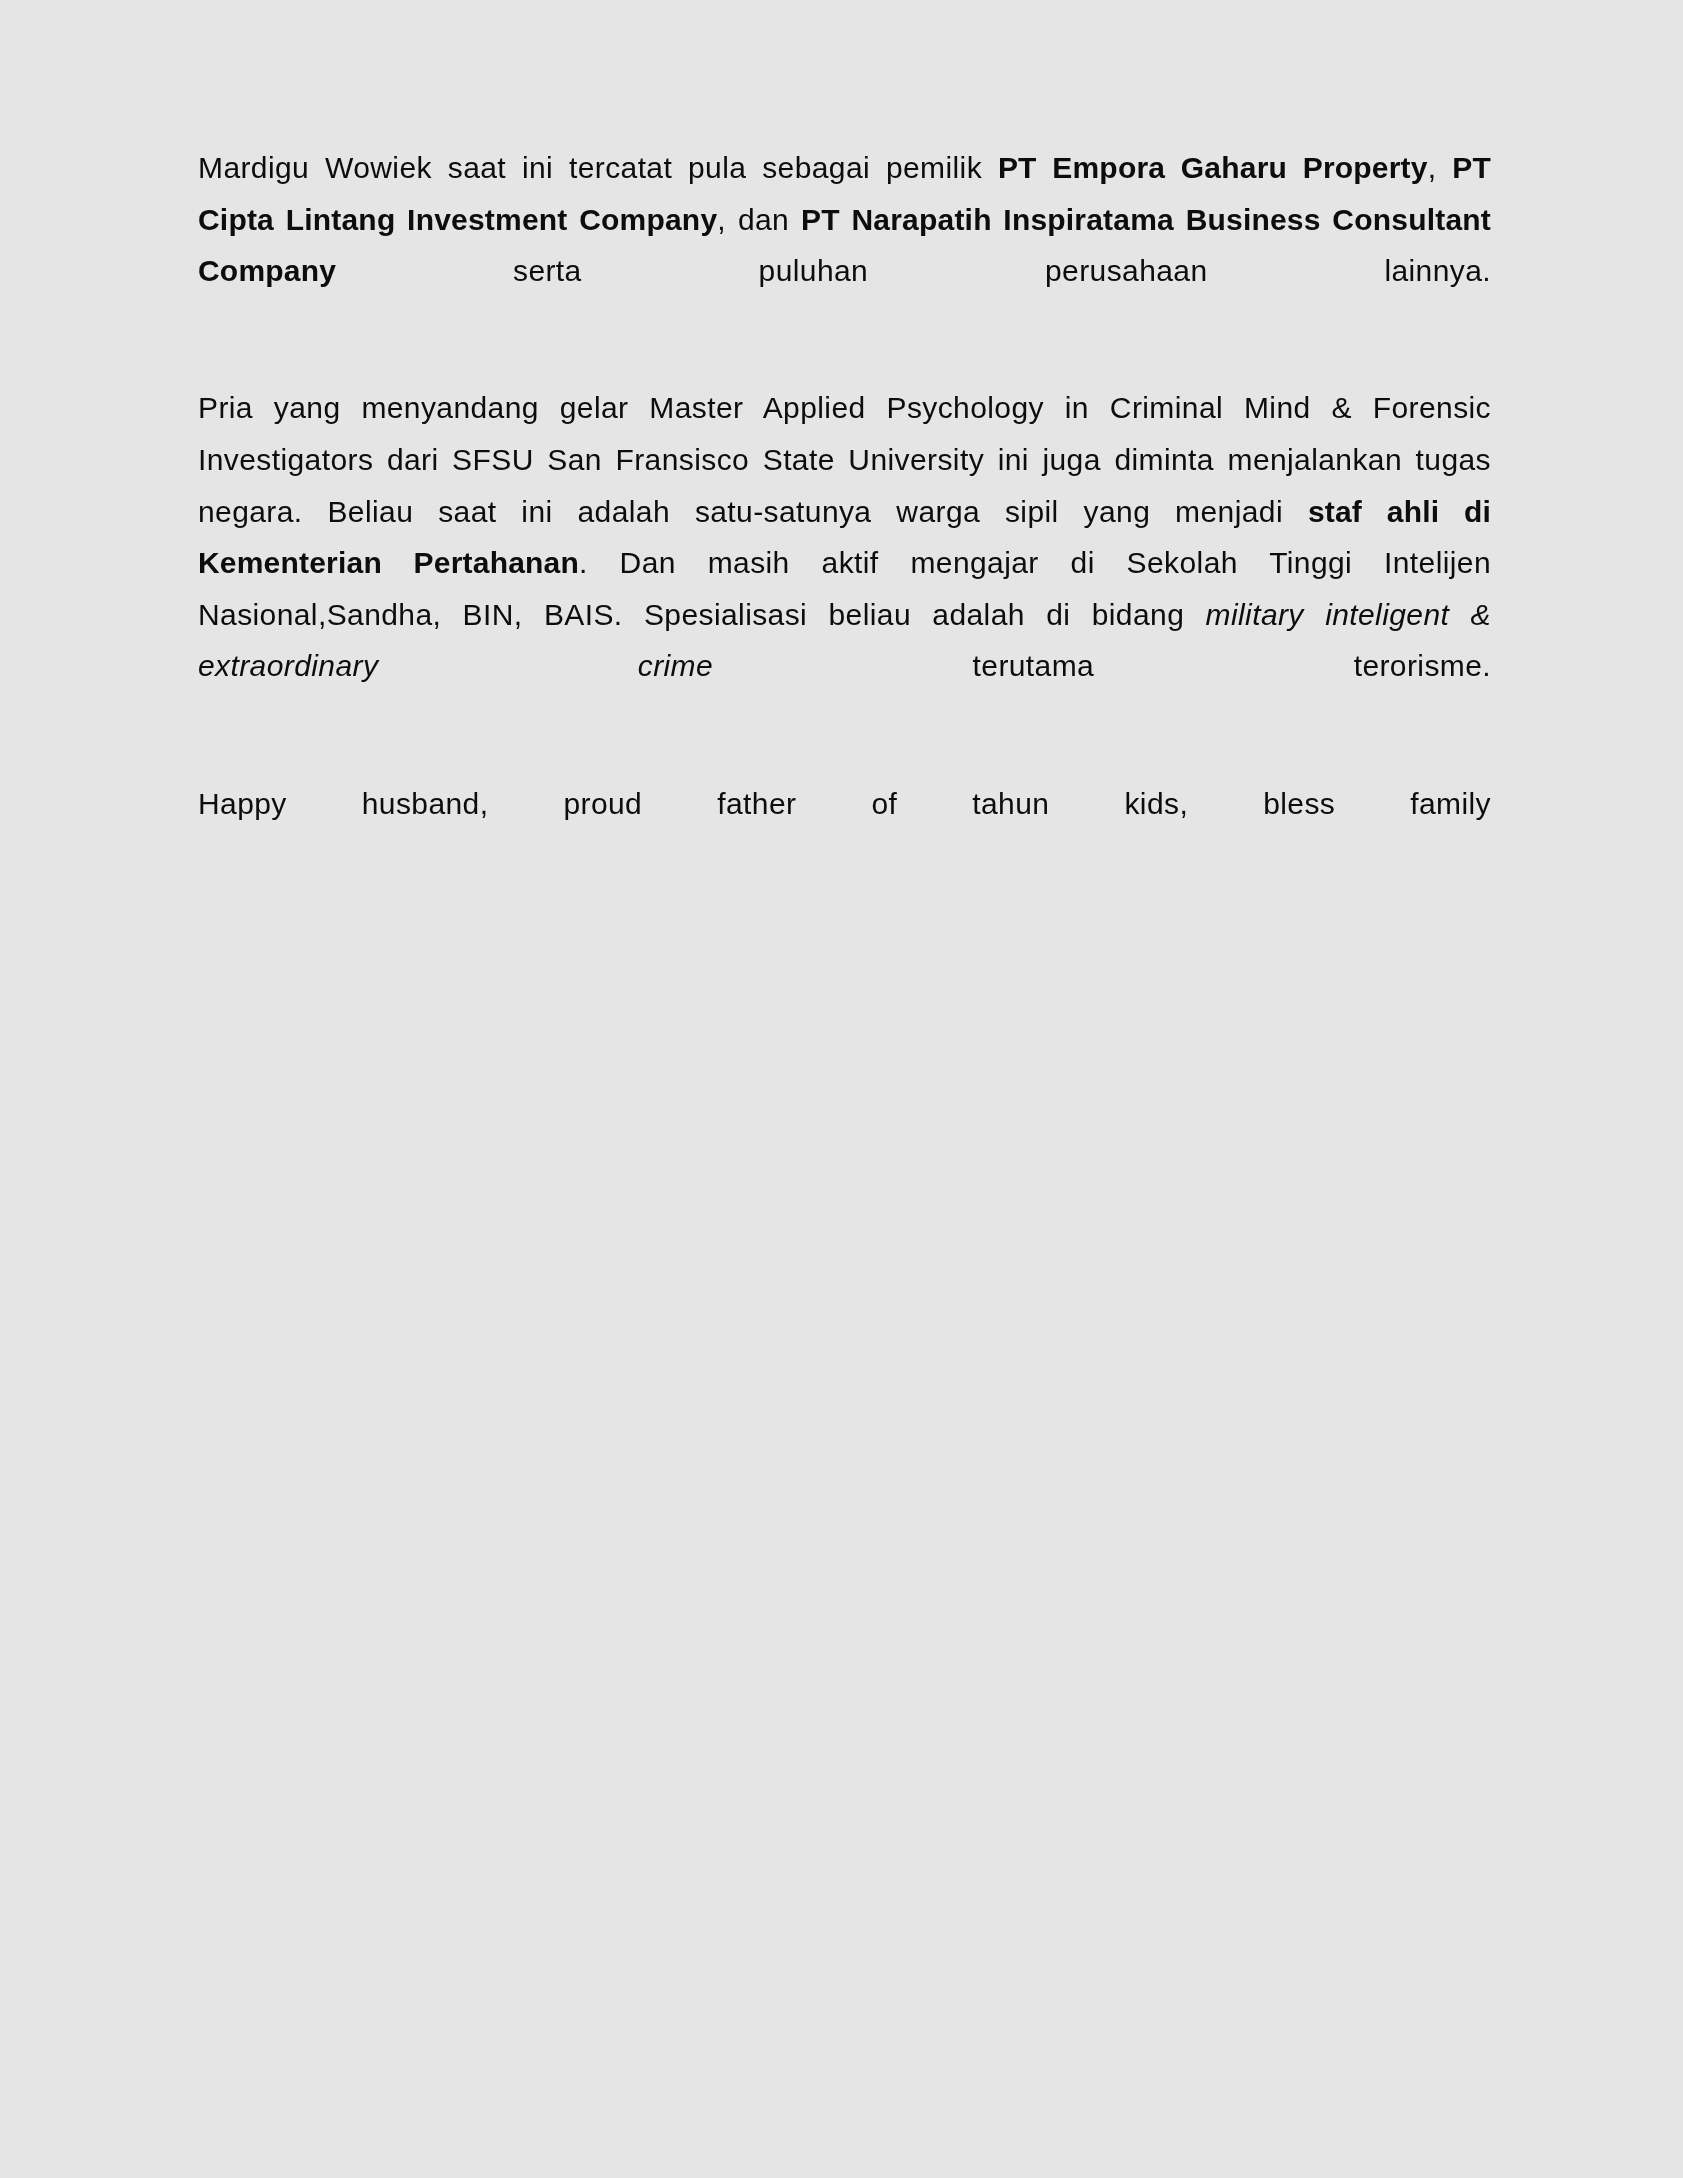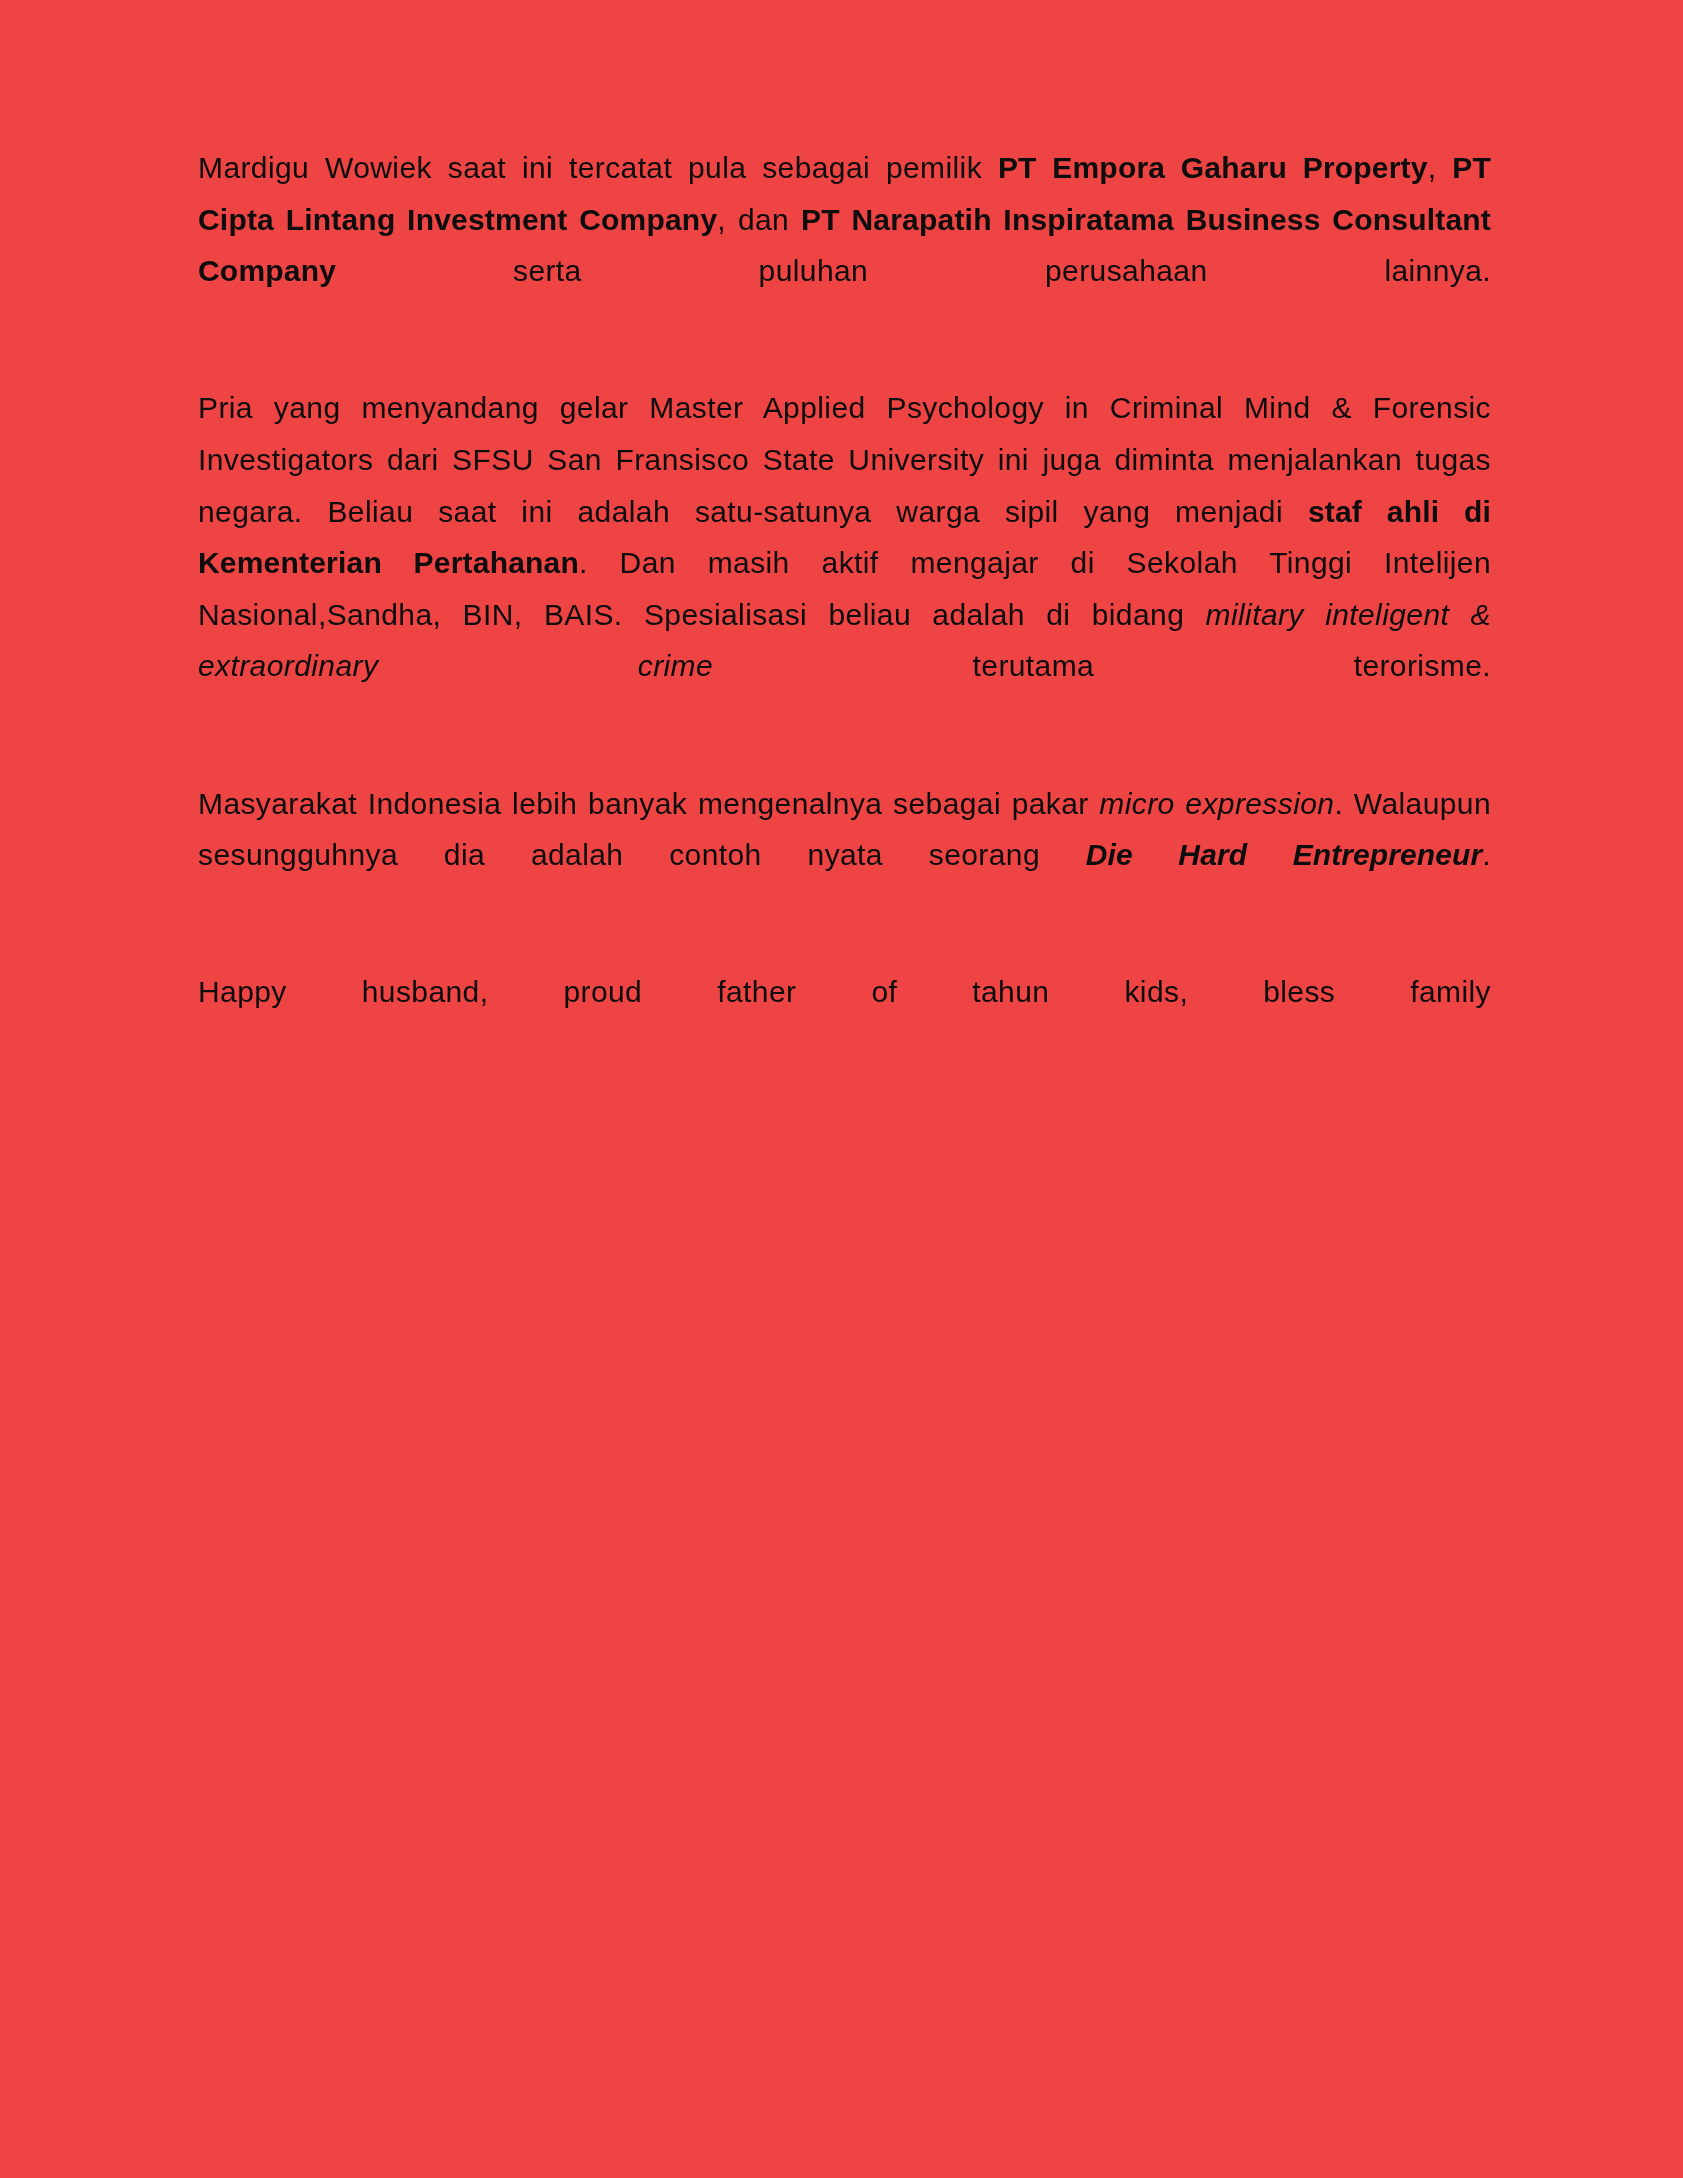--- a/index.html
+++ b/index.html
@@ -12,21 +12,21 @@
     width: 1683px;
     height: 2178px;
     font-family: "Liberation Sans", sans-serif;
     color: #000000;
     overflow: hidden;
   }
   .page {
     position: relative;
     width: 1683px;
     height: 2178px;
-    background: #ef4444;
+    background: #e5e5e5;
     box-sizing: border-box;
     padding: 142px 194px 16px 198px;
   }
   .doc-body {
     width: 1293px;
   }
   p.para {
     margin: 0 0 34px 0;
     font-size: 30px;
     line-height: 1.72;
@@ -66,17 +66,16 @@
   .p5 { letter-spacing: 0.1px; }
 </style>
 </head>
 <body style="background: rgb(255, 255, 255);">
 
 <div class="page">
   <div class="doc-body" id="doc-body" style="color: rgb(13, 13, 13);">
 
   <p class="para p1"><span>Mardigu Wowiek saat ini tercatat pula sebagai pemilik </span><span class="b">PT Empora Gaharu Property</span><span>, </span><span class="b">PT Cipta Lintang Investment Company</span><span>, dan </span><span class="b">PT Narapatih Inspiratama Business Consultant Company</span><span> serta puluhan perusahaan lainnya.</span></p>
       <p class="para p2"><span>Pria yang menyandang gelar Master Applied Psychology in Criminal Mind &amp; Forensic Investigators dari SFSU San Fransisco State University ini juga diminta menjalankan tugas negara. Beliau saat ini adalah satu-satunya warga sipil yang menjadi </span><span class="b">staf ahli di Kementerian Pertahanan</span><span>. Dan masih aktif mengajar di Sekolah Tinggi Intelijen Nasional,Sandha, BIN, BAIS. Spesialisasi beliau adalah di bidang </span><span class="i">military inteligent &amp; extraordinary crime</span><span> terutama terorisme.</span></p>
-      <p class="para p4"><span>Masyarakat Indonesia lebih banyak mengenalnya sebagai pakar </span><span class="i">micro expression</span><span>. Walaupun sesungguhnya dia adalah contoh nyata seorang </span><span class="bi">Die Hard Entrepreneur</span><span>.</span></p>
       <p class="para p5"><span>Happy husband, proud father of tahun kids, bless family</span></p>
     </div>
 </div>
 
 
 </body></html>

